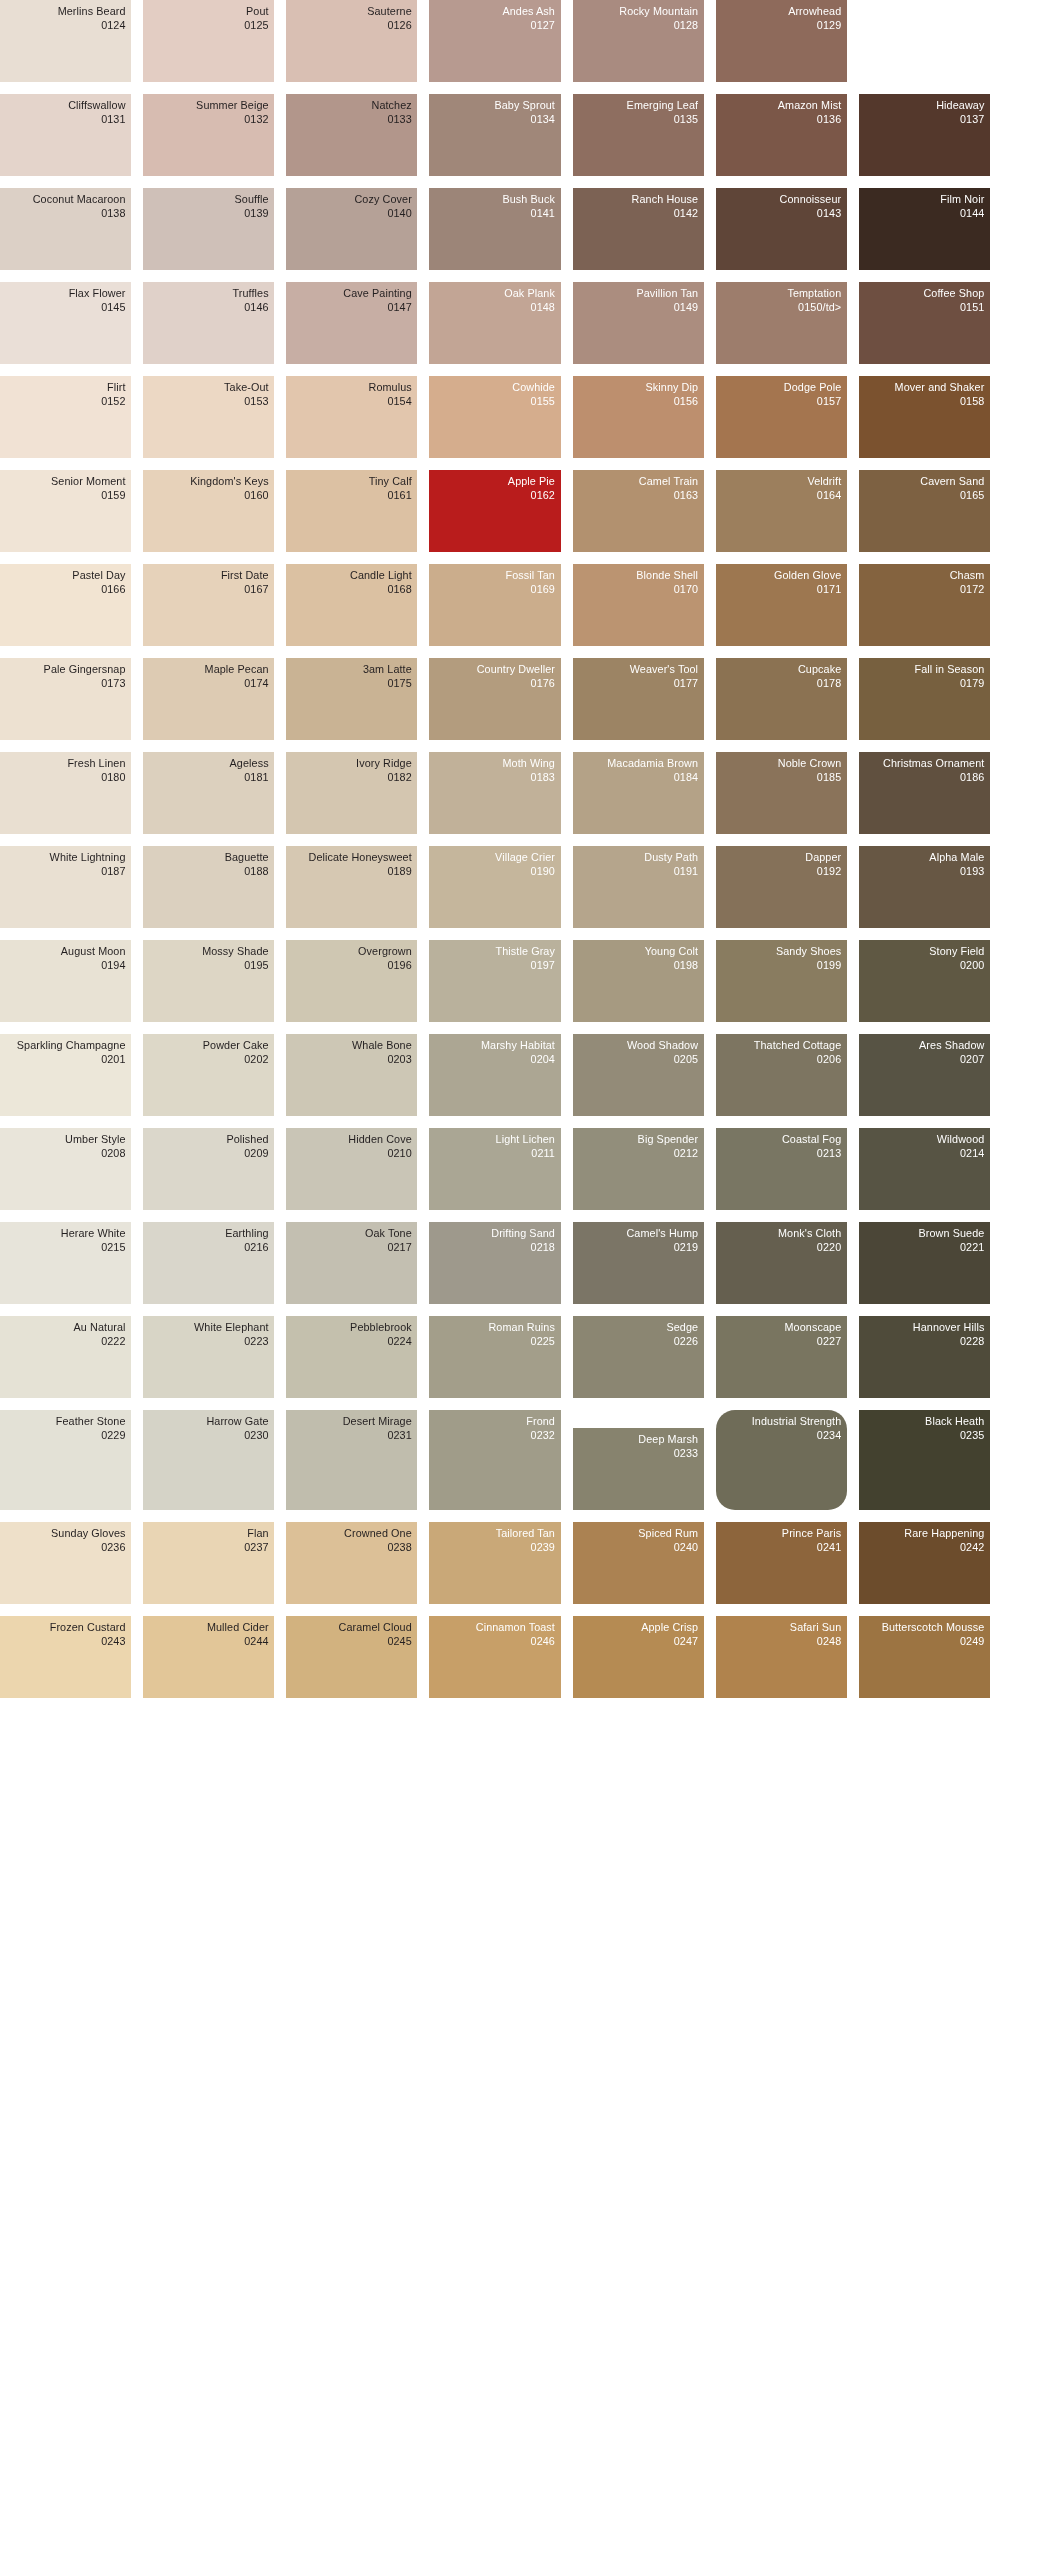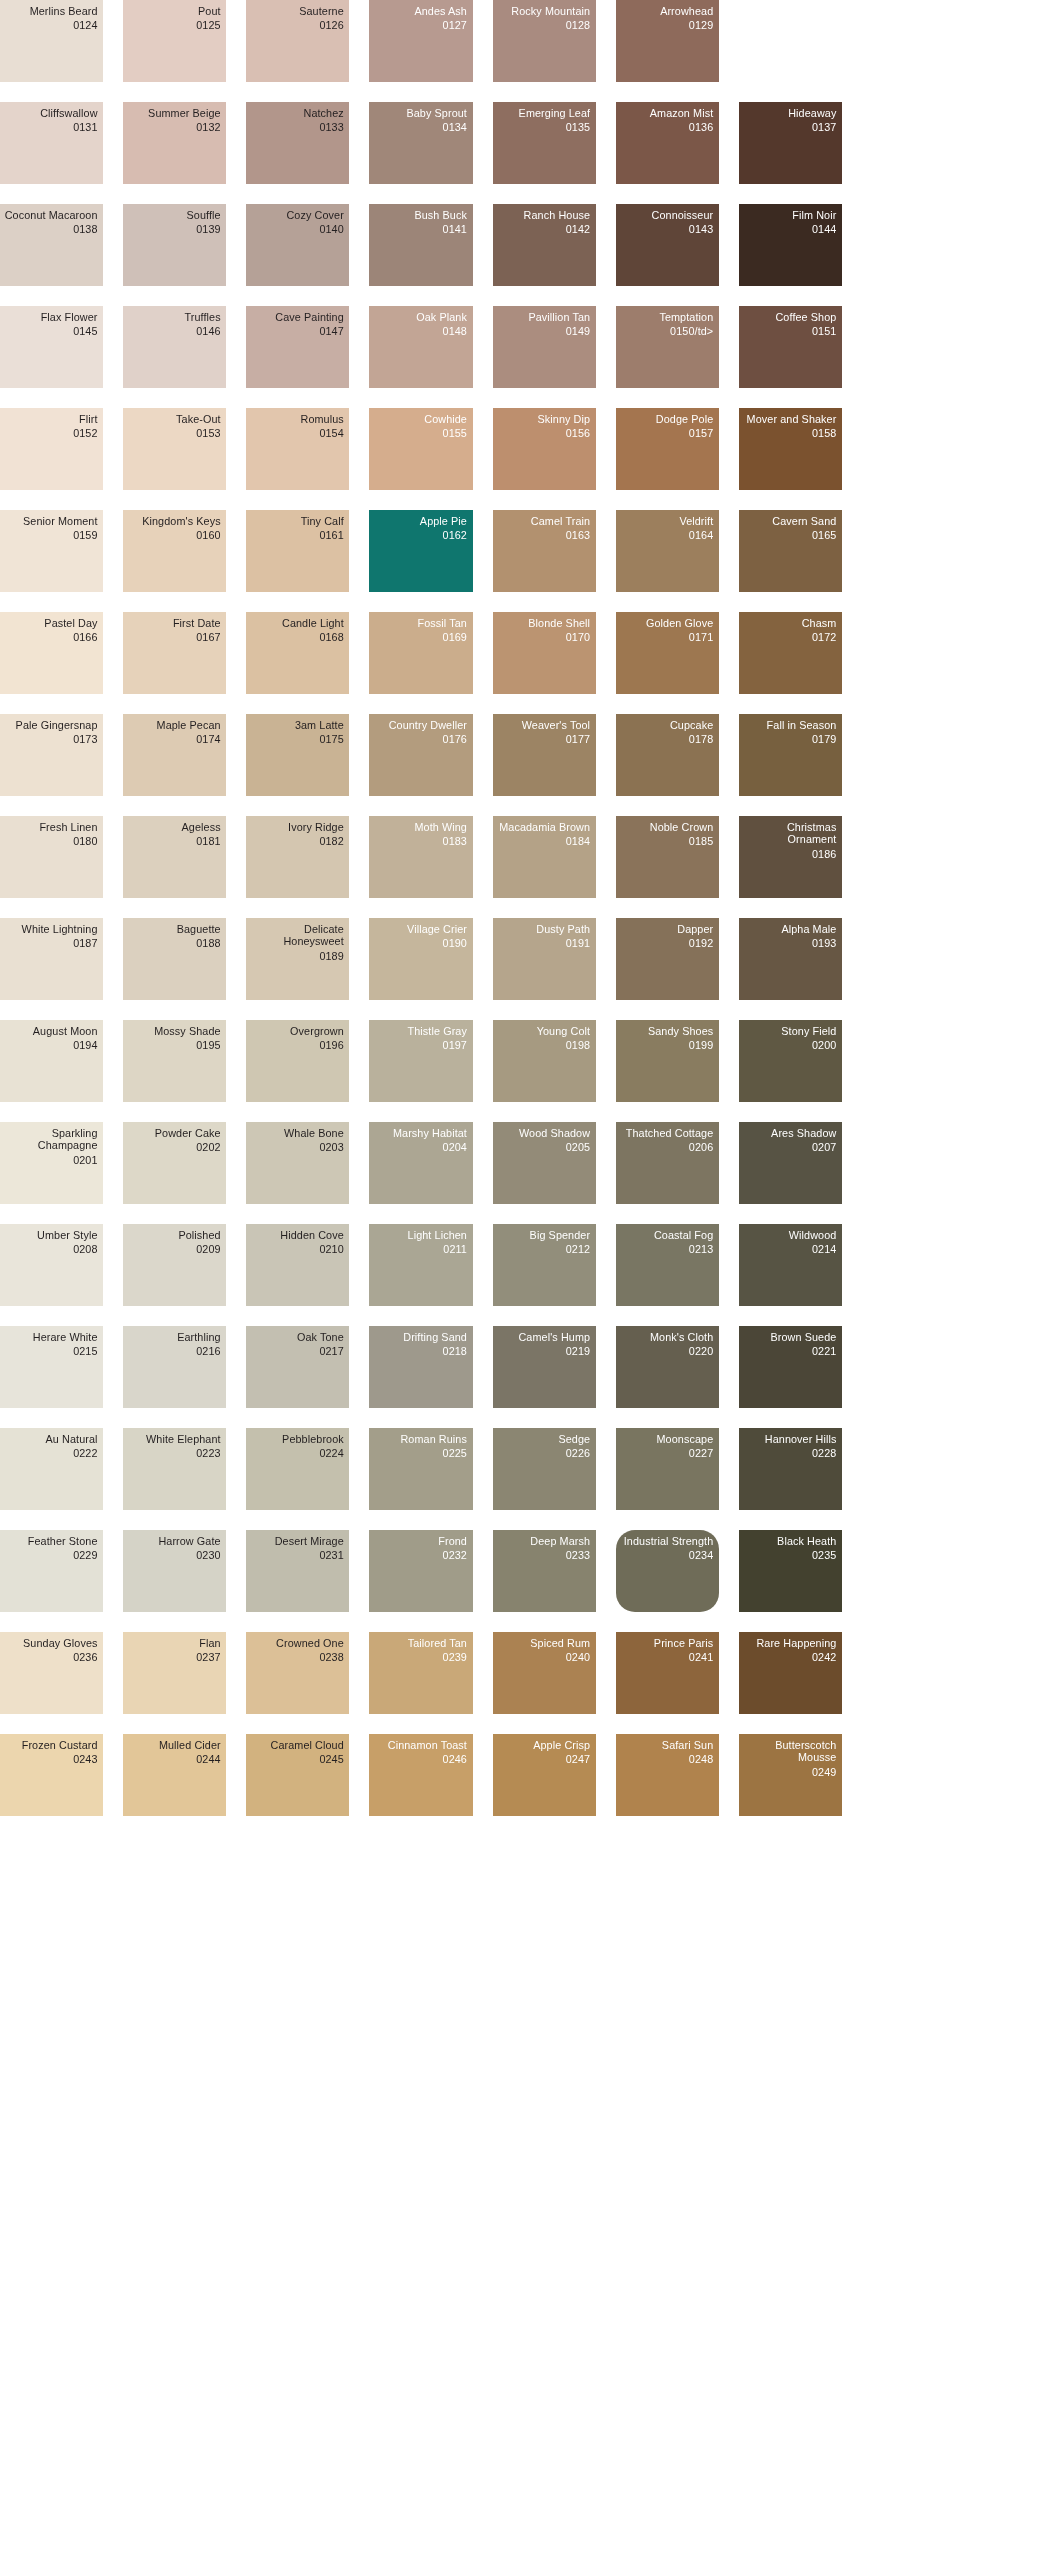--- a/index.html
+++ b/index.html
@@ -10,23 +10,23 @@
   }
   body {
     font-family: "Liberation Sans", sans-serif;
     width: 1050px;
     height: 2576px;
     overflow: hidden;
   }
   #palette-grid {
     display: grid;
     grid-template-columns: repeat(7, 1fr);
-    width: 842px;
+    width: 990px;
     box-sizing: border-box;
-    gap: 20px;
+    gap: 12px;
     padding: 0;
     background: #ffffff;
   }
   .swatch {
     box-sizing: border-box;
     padding: 4.7px 5.6px 3.7px 3.7px;
     text-align: right;
     min-height: 82px;
     line-height: 1.18;
     overflow: hidden;
@@ -204,21 +204,21 @@
       <span class="code">0159</span>
     </div>
     <div class="swatch light" style="background-color: rgb(231, 210, 186);">
       <span class="name">Kingdom's Keys</span>
       <span class="code">0160</span>
     </div>
     <div class="swatch light" style="background-color: rgb(220, 193, 163);">
       <span class="name">Tiny Calf</span>
       <span class="code">0161</span>
     </div>
-    <div class="swatch dark" style="background-color: #0f766e;">
+    <div class="swatch dark" style="background-color: #b91c1c;">
       <span class="name">Apple Pie</span>
       <span class="code">0162</span>
     </div>
     <div class="swatch dark" style="background-color: rgb(178, 145, 111);">
       <span class="name">Camel Train</span>
       <span class="code">0163</span>
     </div>
     <div class="swatch dark" style="background-color: rgb(156, 127, 93);">
       <span class="name">Veldrift</span>
       <span class="code">0164</span>
@@ -488,21 +488,21 @@
       <span class="code">0230</span>
     </div>
     <div class="swatch light" style="background-color: rgb(192, 189, 173);">
       <span class="name">Desert Mirage</span>
       <span class="code">0231</span>
     </div>
     <div class="swatch dark" style="background-color: rgb(160, 156, 137);">
       <span class="name">Frond</span>
       <span class="code">0232</span>
     </div>
-    <div class="swatch dark" style="background-color: rgb(135, 131, 110);">
+    <div class="swatch dark" style="background-color: rgb(135, 131, 110); margin-top: 18px;">
       <span class="name">Deep Marsh</span>
       <span class="code">0233</span>
     </div>
     <div class="swatch dark" style="background-color: rgb(111, 108, 88); border-radius: 19px;">
       <span class="name">Industrial Strength</span>
       <span class="code">0234</span>
     </div>
     <div class="swatch dark" style="background-color: rgb(67, 65, 47);">
       <span class="name">Black Heath</span>
       <span class="code">0235</span>

